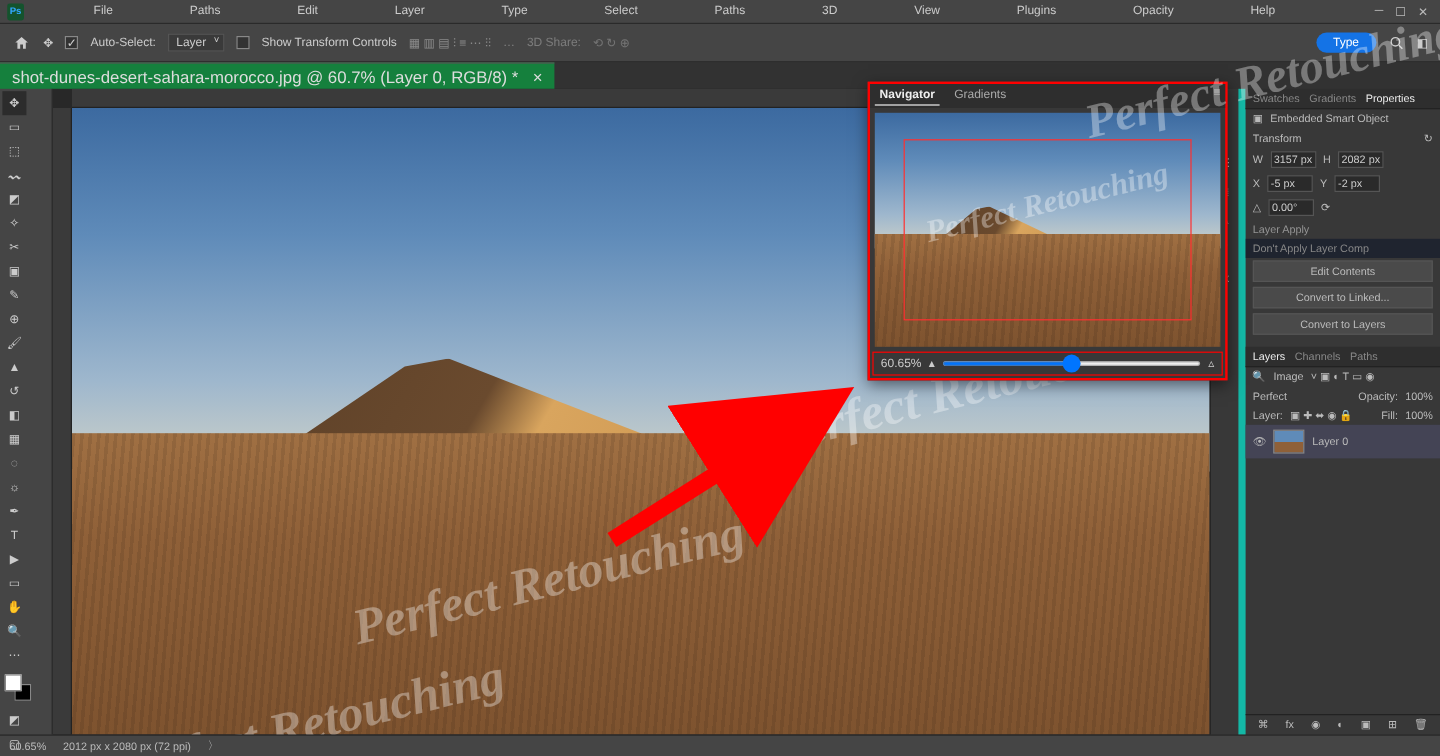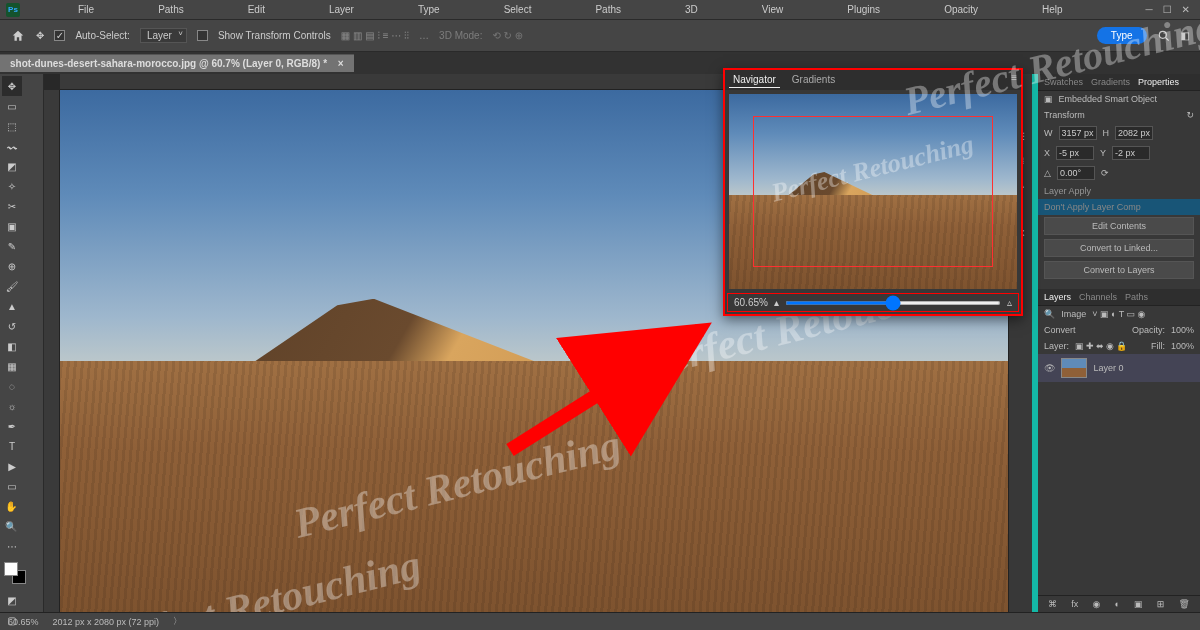--- a/index.html
+++ b/index.html
@@ -15,21 +15,21 @@
   .optbar { height: 32px; background: #454545; display: flex; align-items: center; padding: 0 10px; gap: 10px; border-bottom: 1px solid #2a2a2a; font-size: 10px; }
   .optbar .home { width: 16px; height: 16px; display: flex; align-items: center; justify-content: center; }
   .optbar .chk { width: 11px; height: 11px; border: 1px solid #888; display: inline-flex; align-items: center; justify-content: center; background: #333; }
   .optbar .dd { background: #3a3a3a; border: 1px solid #555; padding: 1px 14px 1px 6px; position: relative; }
   .optbar .dd::after { content: "˅"; position: absolute; right: 3px; top: 0; font-size: 8px; }
   .share { margin-left: auto; background: #1473e6; color: #fff; padding: 3px 14px; border-radius: 10px; cursor: pointer; }
   .search-right { width: 14px; height: 14px; }
 
   
   .doctab { height: 22px; background: #323232; display: flex; align-items: center; }
-  .doctab .tab { background: #737373; padding: 3px 10px; border-top: 1px solid #555; font-size: 10px; color: #ddd; font-weight: bold; }
+  .doctab .tab { background: #15803d; padding: 3px 10px; border-top: 1px solid #555; font-size: 14px; color: #ddd; }
 
   
   .ws { display: flex; height: calc(630px - 20px - 32px - 22px - 18px); }
 
   
   .tools { width: 44px; background: #454545; display: flex; flex-wrap: wrap; padding: 2px; gap: 0; align-content: flex-start; border-right: 1px solid #2a2a2a; }
   .tools .tool { width: 20px; height: 20px; display: flex; align-items: center; justify-content: center; cursor: pointer; color: #ccc; }
   .tools .tool.active { background: #2c2c2c; }
   .tools .swatch { width: 22px; height: 22px; margin: 6px 2px; position: relative; }
   .tools .swatch .fg { width: 14px; height: 14px; background: #fff; border: 1px solid #888; position: absolute; top: 0; left: 0; }
@@ -57,21 +57,21 @@
 
   .wm { position: absolute; color: rgba(255,255,255,0.35); font-size: 42px; font-style: italic; font-weight: 600; transform: rotate(-14deg); pointer-events: none; white-space: nowrap; font-family: Georgia, serif; }
 
   
   .arrowwrap { position: absolute; pointer-events: none; }
 
   
   .navpanel { position: absolute; top: 68px; left: 723px; width: 300px; background: #383838; border: 2px solid red; box-shadow: 0 4px 12px rgba(0,0,0,0.5); }
   .navtabs { display: flex; background: #2e2e2e; padding: 2px 4px; gap: 8px; font-size: 10px; }
   .navtabs .t { padding: 2px 4px; color: #aaa; }
-  .navtabs .t.active { color: #eee; border-bottom: 1px solid #eee; }
+  .navtabs .t.active { color: #eee; border-bottom: 1px solid #eee; font-weight: bold; }
   .navtabs .menu { margin-left: auto; color: #aaa; }
   .navthumb { position: relative; height: 195px; margin: 4px; }
   .navthumb .mini { position: absolute; inset: 0; }
   .navthumb .viewbox { position: absolute; top: 22px; left: 24px; right: 24px; bottom: 22px; border: 1px solid #ff3030; }
   .navfoot { display: flex; align-items: center; padding: 3px 6px; gap: 6px; border: 1px solid red; margin: 2px; }
   .navfoot input[type=range] { flex: 1; height: 4px; }
 
   
   .rcol { width: 168px; background: #383838; display: flex; flex-direction: column; border-left: 6px solid #14b8a6; font-size: 9px; color: #bbb; }
   .rcol .row { display: flex; align-items: center; padding: 3px 6px; gap: 6px; }
@@ -121,21 +121,21 @@
       </svg>
   </span>
   <span>✥</span>
   <span class="chk">✓</span>
   <span>Auto-Select:</span>
   <span class="dd">Layer</span>
   <span class="chk"></span>
   <span>Show Transform Controls</span>
   <span style="opacity:.5">▦ ▥ ▤ ⫶ ≡ ⋯ ⫶⫶</span>
   <span style="opacity:.45">…</span>
-  <span style="opacity:.4">3D Mode:</span>
+  <span style="opacity:.4">3D Share:</span>
   <span style="opacity:.35">⟲ ↻ ⊕</span>
   <span class="share">Type</span>
   <span>
     <svg class="search-right" viewBox="0 0 24 24" fill="none" stroke="#ccc" stroke-width="2">
         <circle cx="10" cy="10" r="6"></circle>
         <line x1="20" y1="20" x2="15" y2="15"></line>
       </svg>
   </span>
   <span style="color:#ccc">◧</span>
 </div>
@@ -219,35 +219,35 @@
         <span>Embedded Smart Object</span>
       </div>
     <div class="row" style="justify-content:space-between">
         <span>Transform</span>
         <span>↻</span>
       </div>
     <div class="row">W <input class="num" value="3157 px" style=""> H <input class="num" value="2082 px" style=""></div>
     <div class="row">X <input class="num" value="-5 px" style=""> Y <input class="num" value="-2 px" style=""></div>
     <div class="row">△ <input class="num" value="0.00°" style=""> ⟳</div>
     <div class="row" style="opacity:.7">Layer Apply</div>
-    <div class="row" style="background:#0369a1;opacity:.6">Don't Apply Layer Comp</div>
+    <div class="row" style="background:#0f172a;opacity:.6">Don't Apply Layer Comp</div>
     <div class="btn">Edit Contents</div>
     <div class="btn">Convert to Linked...</div>
     <div class="btn">Convert to Layers</div>
 
     <div style="flex:0 0 8px"></div>
 
     <div class="ptabs">
       <span class="a">Layers</span>
       <span>Channels</span>
       <span>Paths</span>
     </div>
     <div class="row">🔍 <span>Image</span> ˅ ▣ ◐ T ▭ ◉</div>
     <div class="row">
-      <span class="dd" style="flex:1">Convert</span>
+      <span class="dd" style="flex:1">Perfect</span>
       <span>Opacity:</span>
       <span>100%</span>
     </div>
     <div class="row">
       <span>Layer:</span> ▣ ✚ ⬌ ◉ 🔒
       <span style="margin-left:auto">Fill:</span>
       <span>100%</span>
     </div>
     <div class="layerrow">
       <span>👁</span>

